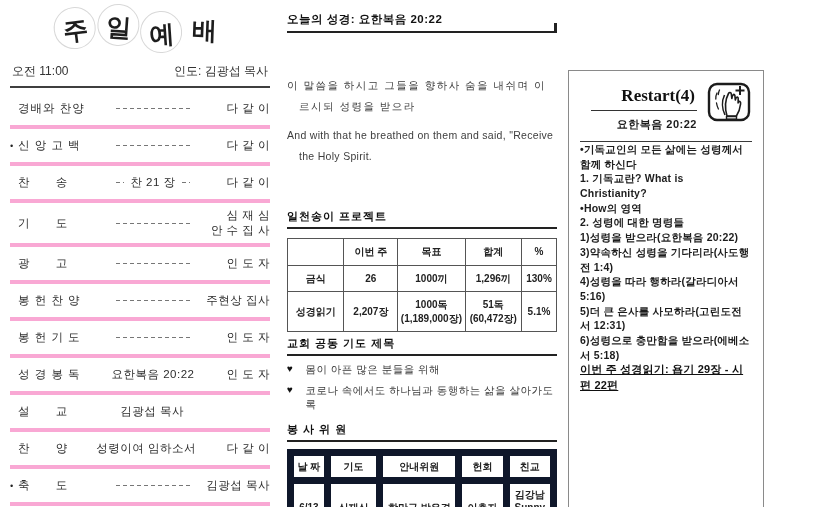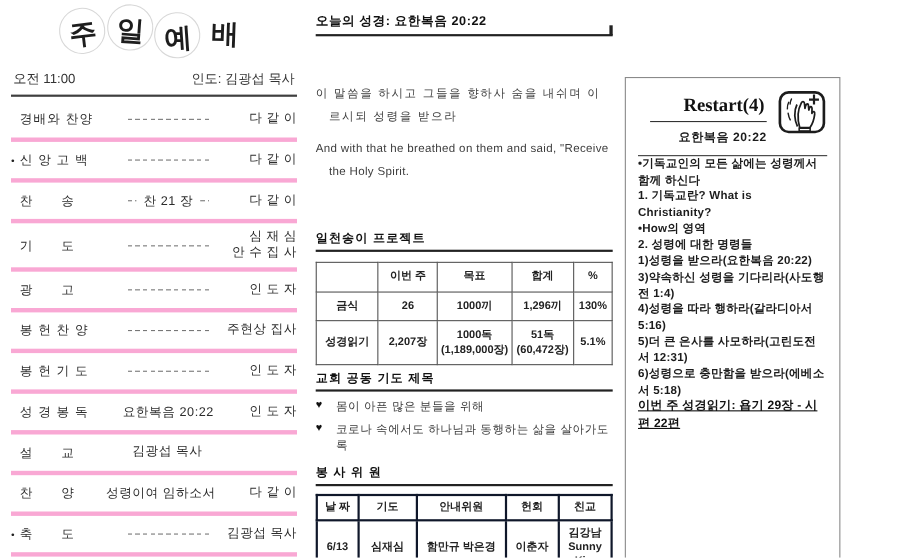--- a/index.html
+++ b/index.html
@@ -47,21 +47,21 @@
   .sec.project{margin-top:42px;}
   table{width:100%;border-collapse:collapse;text-align:center;color:#222;}
   .ptable{margin-top:9px;font-size:10px;font-weight:600;}
   .ptable th,.ptable td{border:1px solid #555;padding:6px 2px;white-space:pre-line;line-height:1.35;}
   .ptable th{font-weight:bold;}
   .sec.prayer{margin-top:4px;}
   .prayer-item{display:flex;gap:12px;margin-top:7px;color:#3a3a3a;letter-spacing:0.5px;}
   .heart{font-size:10px;color:#111;}
   .sec.vol{margin-top:10px;}
   .vtable{margin-top:7px;font-size:10px;font-weight:600;}
-  .vtable th,.vtable td{border:2px solid #0f172a;padding:4px 2px;white-space:pre-line;line-height:1.3;}
+  .vtable th,.vtable td{border:7px solid #0f172a;padding:4px 2px;white-space:pre-line;line-height:1.3;}
   .vtable th{font-weight:bold;}
 
   
   .col-right{position:absolute;left:568px;top:28px;width:196px;height:464px;box-sizing:border-box;
         border:1px solid #8a8a8a;padding:9px 11px 12px;display:flex;flex-direction:column;
         font-size:10.5px;font-weight:600;color:#1c1c1c;margin-top:42px;}
   .r-head{display:flex;justify-content:flex-end;align-items:flex-start;gap:9px;
         border-bottom:1.5px solid #3a3a3a;padding-bottom:9px;}
   .r-titlebox{display:flex;flex-direction:column;align-items:flex-end;padding-top:6px;}
   .r-title{font-family:"Liberation Serif","DejaVu Serif",serif;font-size:17px;font-weight:bold;

